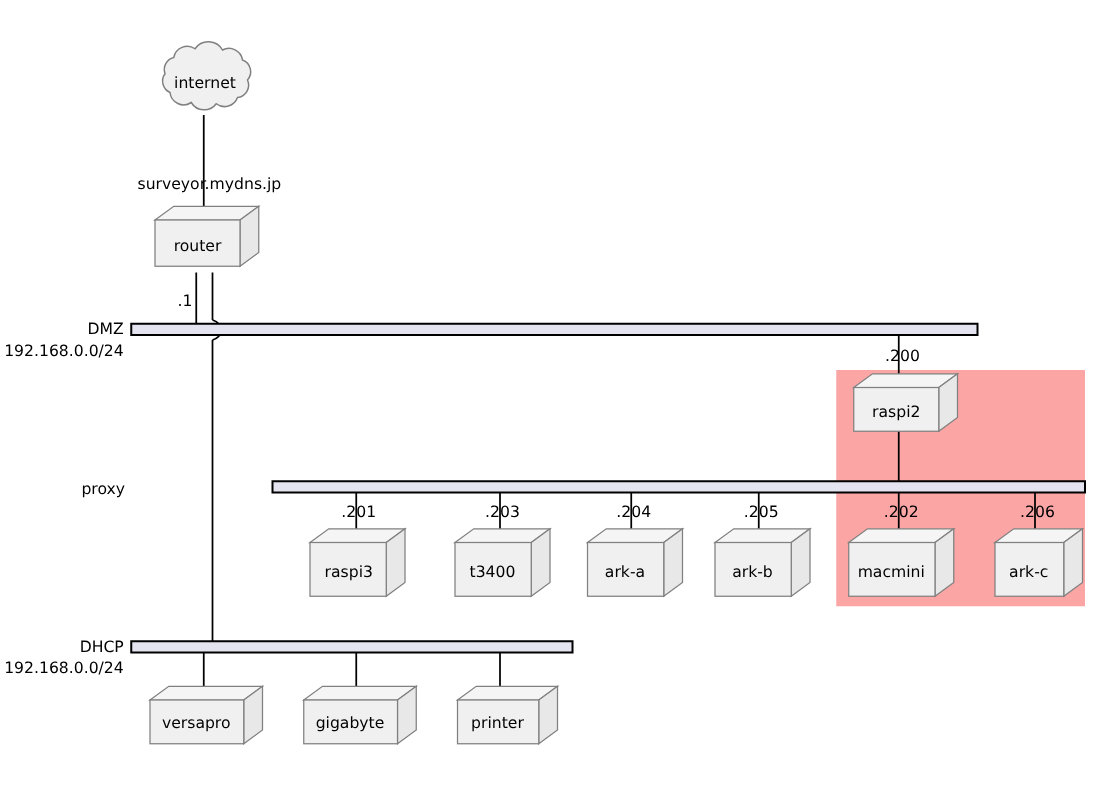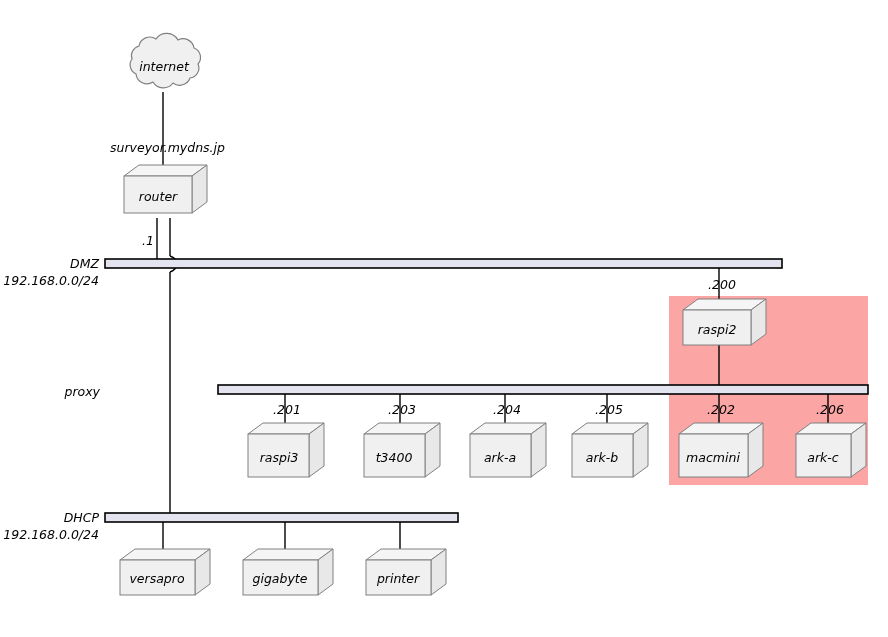--- a/index.html
+++ b/index.html
@@ -11,21 +11,20 @@
     width: 888px;
     height: 637px;
     font-family: "DejaVu Sans", sans-serif;
   }
   #diagram-root {
     position: relative;
     width: 888px;
     height: 629px;
     overflow: hidden;
     background: #ffffff;
-    font-style: italic;
   }
   #net-svg {
     position: absolute;
     left: 0;
     top: 0;
     width: 888px;
     height: 637px;
   }
   .diagram-text {
     font-family: "DejaVu Sans", sans-serif;

